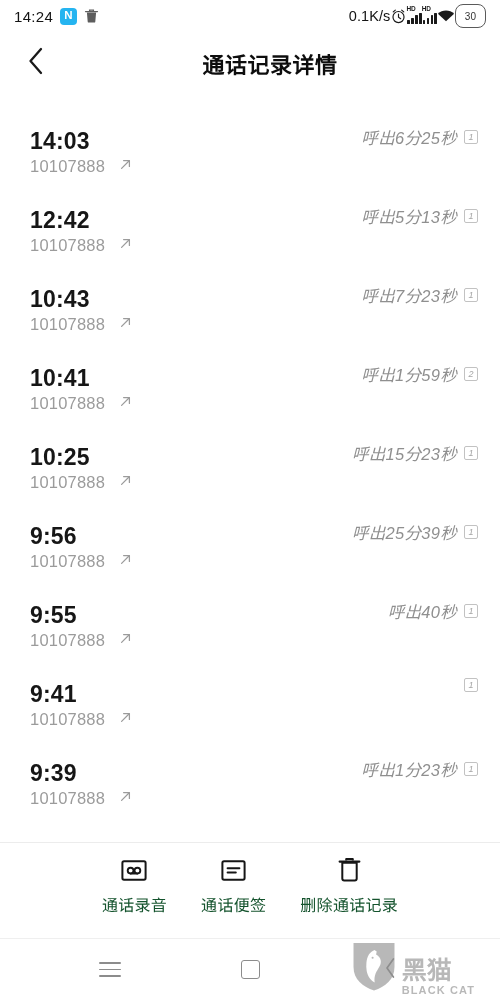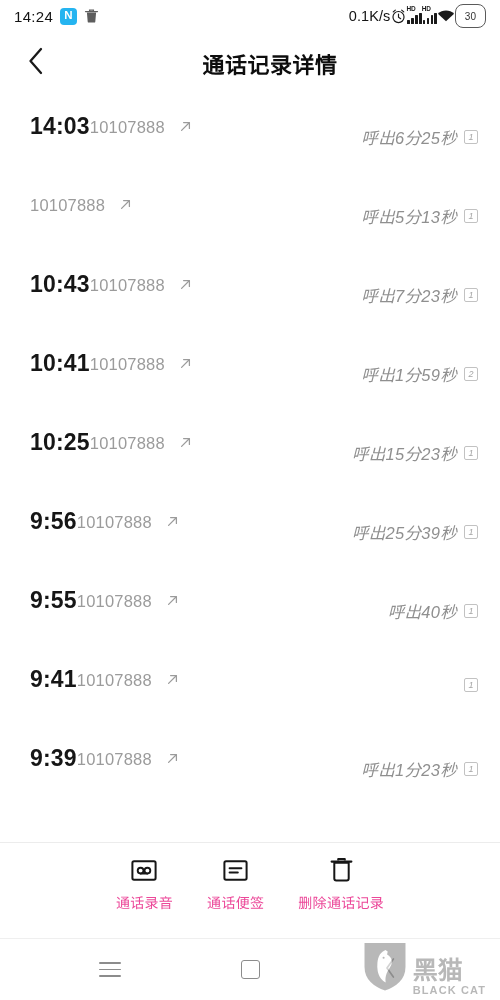--- a/index.html
+++ b/index.html
@@ -77,21 +77,21 @@
     position:relative;
     overflow:hidden;
     padding-top:6px;
   }
   .call-row {
     height:79px;
     display:flex; align-items:flex-start;
     padding:14px 22px 0 30px;
     cursor:pointer;
   }
-  .row-left { display:flex; flex-direction:row; }
+  .row-left { display:flex; flex-direction:column;margin-top:15px; }
   .row-time {
     font-size:23px; font-weight:700; color:#161616;
     line-height:1.08; letter-spacing:.2px;
   }
   .row-number-line {
     display:flex; align-items:center; gap:14px;
     margin-top:3px;
   }
   .row-number {
     font-size:16.5px; color:#9b9b9b; font-weight:400; letter-spacing:.2px;
@@ -123,21 +123,21 @@
     display:flex; align-items:flex-start; justify-content:center;
     gap:34px;
     padding-top:14px;
     position:relative; z-index:5;
   }
   .action-item {
     display:flex; flex-direction:column; align-items:center; gap:9px;
     cursor:pointer;
   }
   .action-label {
-    font-size:14px; color:#ec4899; letter-spacing:.3px; white-space:nowrap;text-align:center;
+    font-size:16px; color:#14532d; letter-spacing:.3px; white-space:nowrap;text-align:center;
   }
   .action-icon { height:26px; display:flex; align-items:center; justify-content:center; }
 
   
   #nav-bar {
     flex:0 0 62px;
     border-top:1px solid #efefef;
     display:flex; align-items:center; justify-content:space-around;
     padding:0 40px;
     background:#ffffff;
@@ -147,21 +147,21 @@
     width:54px; height:46px;
     display:flex; align-items:center; justify-content:center;
     cursor:pointer;
   }
   .nav-hamburger { display:flex; flex-direction:column; gap:5px; }
   .nav-hamburger span { display:block; width:22px; height:1.6px; background:#8c8c8c; border-radius:1px; }
   .nav-square { width:19px; height:19px; border:1.7px solid #8c8c8c; border-radius:3px; }
 
   
   #watermark {
-    position:absolute; right:14px; bottom:4px;
+    position:absolute; right:25px; bottom:4px;
     display:flex; align-items:flex-end; gap:5px;
     opacity:.62; pointer-events:none;
   }
   .wm-text-col { display:flex; flex-direction:column; align-items:flex-start; }
   .wm-cn {
     font-size:25px; font-weight:700; color:#8e8e8e;
     line-height:.92; letter-spacing:0;
     font-family:"DejaVu Sans","Liberation Sans",sans-serif;
   }
   .wm-en {
@@ -249,20 +249,21 @@
                 </svg></span>
             </div>
           </div>
           <div class="row-right">
             <span class="row-duration">呼出6分25秒</span>
             <span class="sim-badge">1</span>
           </div>
         </div>
         <div class="call-row">
           <div class="row-left">
+            <div class="row-time">12:42</div>
             <div class="row-number-line">
               <span class="row-number">10107888</span>
               <span class="out-arrow"><svg width="13" height="13" viewBox="0 0 13 13" aria-hidden="true">
                   <path d="M2.6 10.4 10.2 2.8" stroke="#9b9b9b" stroke-width="1.25" stroke-linecap="round"></path>
                   <path d="M4.6 2.6h5.8v5.8" fill="none" stroke="#9b9b9b" stroke-width="1.25" stroke-linecap="round" stroke-linejoin="round"></path>
                 </svg></span>
             </div>
           </div>
           <div class="row-right">
             <span class="row-duration">呼出5分13秒</span>

